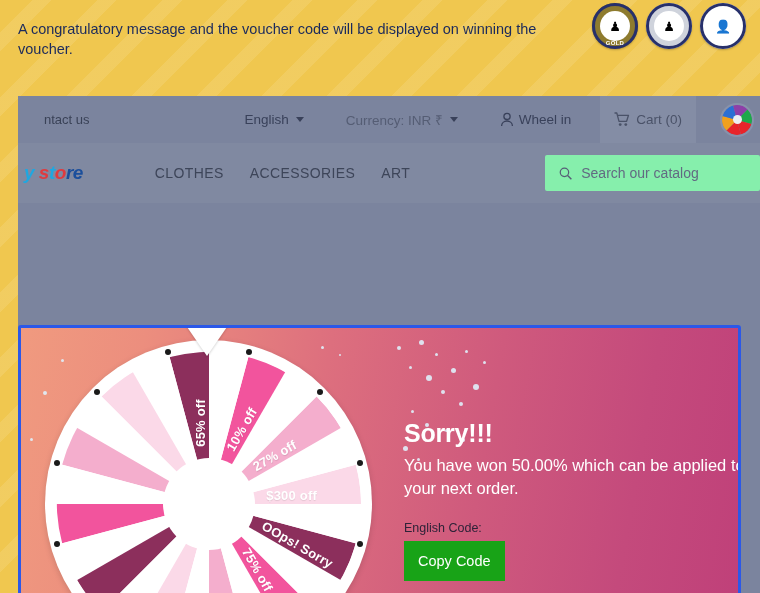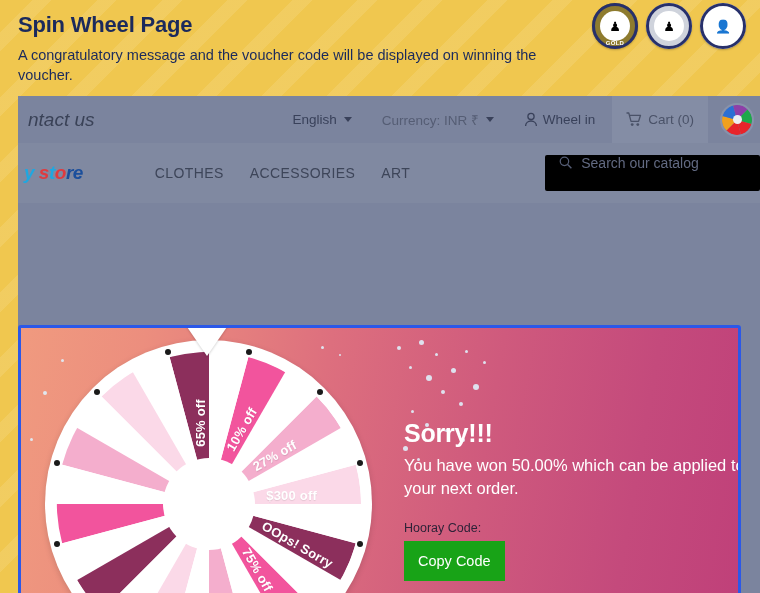--- a/index.html
+++ b/index.html
@@ -110,30 +110,29 @@
   }
   .shop-topbar {
     position: relative;
     height: 47px;
     background: #7b849e;
     display: flex;
     align-items: center;
     padding: 0 0 0 6px;
   }
   .topbar-left {
-    font-size: 19px;
+    font-size: 13px;
     color: #3a4257;
-    margin-left: 4px;
-    font-style: italic;
+    margin-left: 20px;
   }
   .topbar-right {
     margin-left: auto;
     display: flex;
     align-items: center;
-    gap: 4px;
+    gap: 16px;
     height: 100%;
   }
   .tb-item {
     font-size: 13.5px;
     color: #39415a;
     padding: 0 13px;
     display: flex;
     align-items: center;
     gap: 5px;
     height: 100%;
@@ -203,23 +202,23 @@
     margin-left: 72px;
     font-size: 14px;
     letter-spacing: 0.4px;
     color: #3d4559;
   }
   .searchbox {
     margin-left: auto;
     margin-right: 0px;
     width: 215px;
     height: 36px;
-    background: #000000;
-    display: flex;
-    align-items: flex-start;
+    background: #86efac;
+    display: flex;
+    align-items: center;
     gap: 9px;
     padding: 0 14px;
     border-radius: 2px;
   }
   .searchbox input {
     background: transparent;
     border: none;
     outline: none;
     font-size: 14px;
     color: #565e76;
@@ -393,21 +392,20 @@
   }
 
   svg.ic { display: block; }
 </style>
 </head>
 <body>
 
 <div class="stripes"></div>
 
 <div class="doc-header">
-  <div class="doc-title">Spin Wheel Page</div>
   <div class="doc-sub">A congratulatory message and the voucher code will be displayed on winning the voucher.</div>
 
   <div class="badges">
     <div class="badge badge-gold">
       <div class="ring"></div>
       <div class="inner">♟</div>
       <div class="lbl">GOLD</div>
     </div>
     <div class="badge badge-silver">
       <div class="ring"></div>
@@ -576,21 +574,21 @@
               <div class="rim-dot" style="left: 11.8496px; top: 204.135px;"></div>
               <div class="rim-dot" style="left: 11.8496px; top: 122.865px;"></div>
               <div class="rim-dot" style="left: 52.4842px; top: 52.4842px;"></div>
             </div>
         </div>
       </div>
 
       <div class="msg">
         <div class="hooray">Sorry!!!</div>
         <div class="won">You have won 50.00% which can be applied to your next order.</div>
-        <div class="coupon-label">Hooray Code:</div>
+        <div class="coupon-label">English Code:</div>
         <div class="coupon-row">
           <button class="copy-btn">Copy Code</button>
         </div>
       </div>
 
     </div>
   </div>
 </div>
 
 </body></html>

